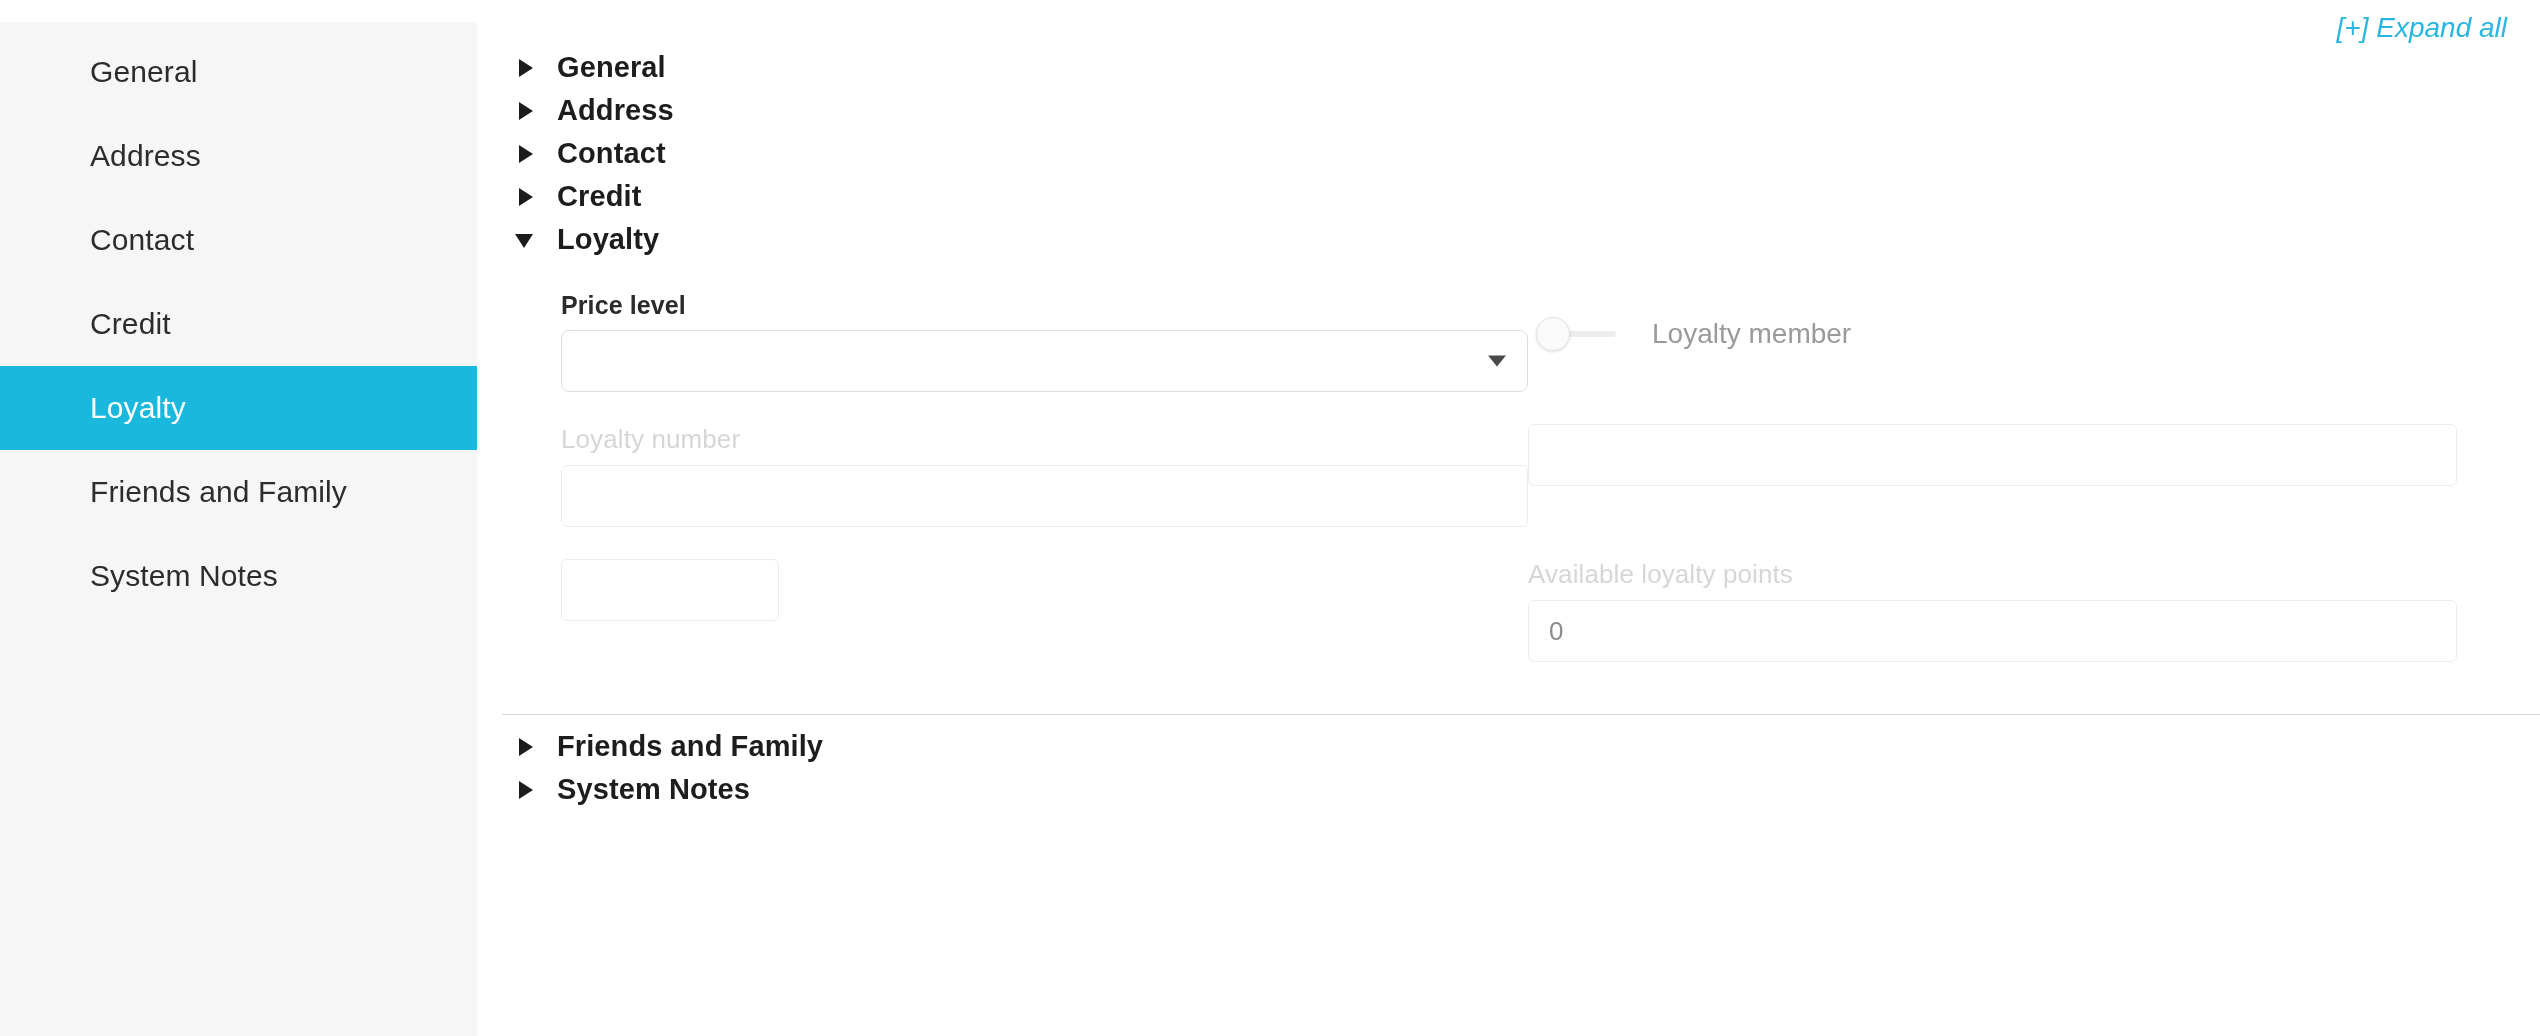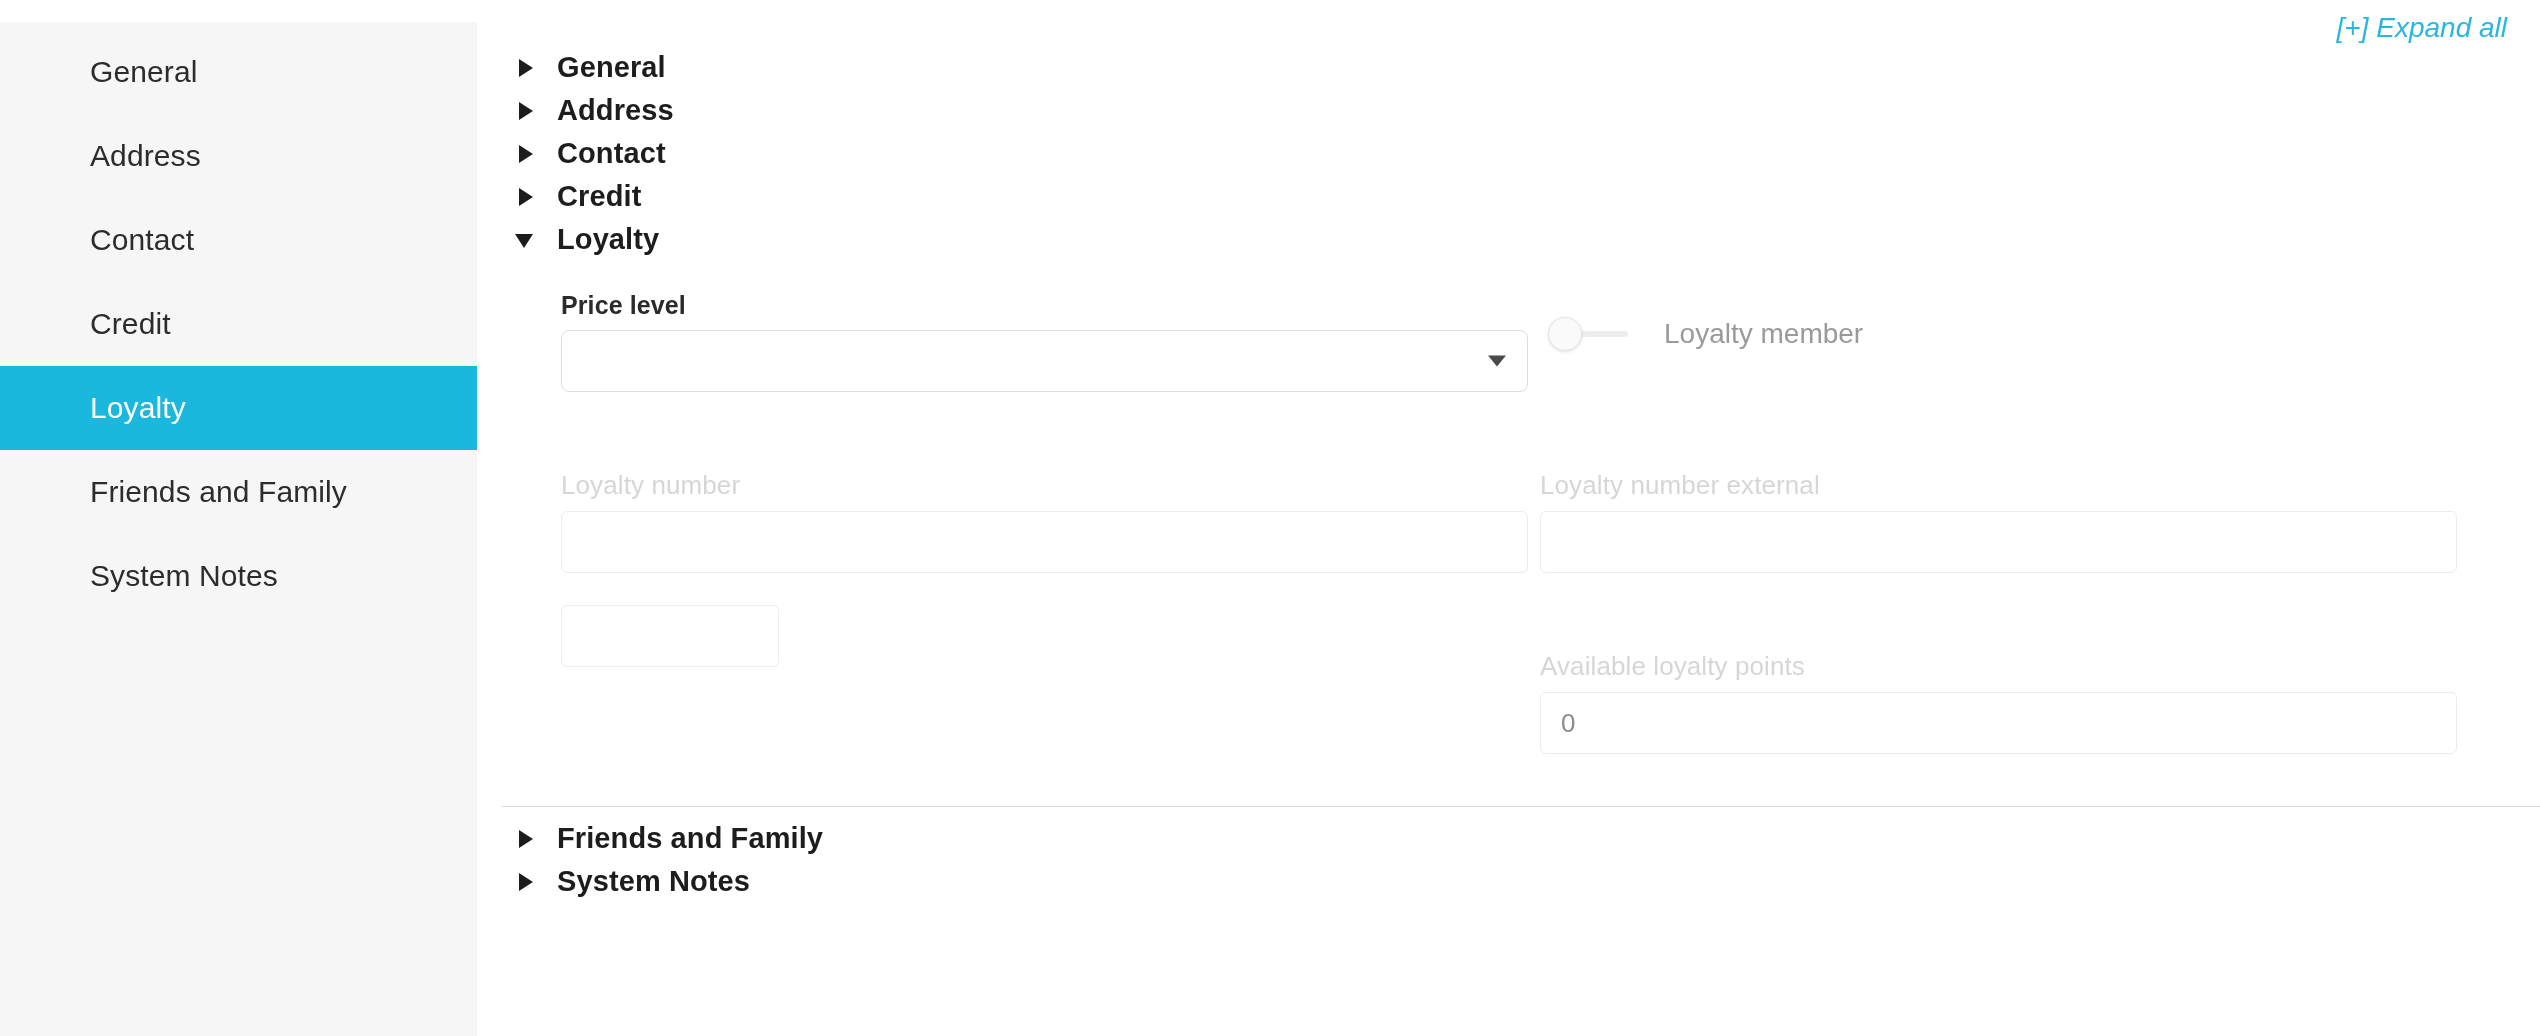--- a/index.html
+++ b/index.html
@@ -120,21 +120,20 @@
   }
 
   
   .section-body {
     padding: 0 0 0 0;
   }
   .form-row {
     display: flex;
     flex-direction: row;
     align-items: flex-start;
-    gap: 12px;
   }
   .col-left {
     width: 1051px;
     flex: 0 0 1051px;
     padding-left: 84px;
     box-sizing: border-box;
   }
   .col-right {
     flex: 1 1 auto;
     padding-left: 0px;
@@ -146,21 +145,20 @@
     font-size: 25px;
     color: #2b2b2b;
     font-weight: bold;
     margin-bottom: 10px;
     letter-spacing: .1px;
   }
   .field-label.muted {
     color: #d6d6d6;
     font-weight: normal;
     font-size: 26px;
-    margin-top: 46px;
   }
 
   .text-input {
     height: 62px;
     border: 1px solid #e2e2e2;
     border-radius: 6px;
     background: #ffffff;
     box-sizing: border-box;
     width: 100%;
     font-size: 26px;
@@ -336,21 +334,20 @@
         </div>
 
         <div style="height:32px"></div>
 
         <div class="form-row">
           <div class="col-left">
             <div class="field-label muted">Loyalty number</div>
             <input class="text-input faint" type="text" value="" style="">
           </div>
           <div class="col-right">
-            <div class="field-label muted">Loyalty number external</div>
             <input class="text-input faint" type="text" value="" style="">
           </div>
         </div>
 
         <div style="height:32px"></div>
 
         <div class="form-row">
           <div class="col-left">
             <input class="text-input faint" type="text" style="width: 218px;" value="">
           </div>

